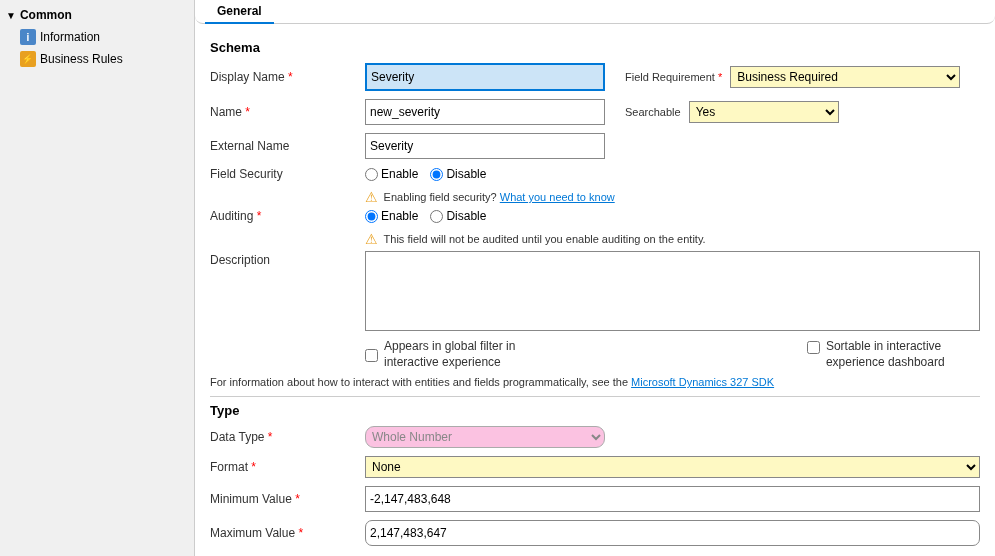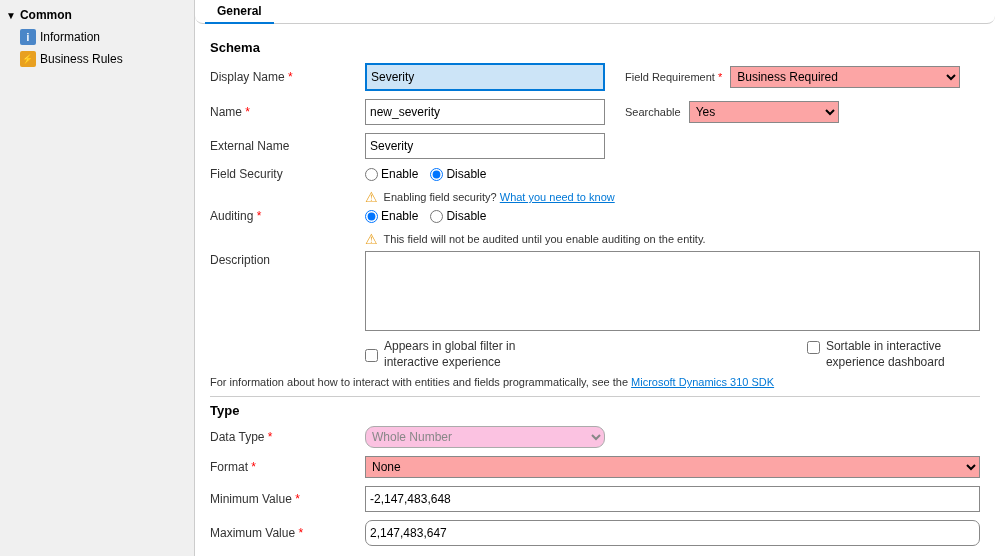--- a/index.html
+++ b/index.html
@@ -33,21 +33,21 @@
     .form-label { width: 155px; min-width: 155px; font-size: 12px; color: #333; }
     .required-star { color: red; }
     
     .form-input { height: 22px; font-size: 12px; border: 1px solid #888; padding: 12px 4px; }
     .form-input.highlighted { border: 2px solid #0078d7; background: #cce4f7; }
     .form-input-wide { width: 240px; }
     
     .field-requirement-section { display: flex; align-items: center; margin-left: 20px; }
     .field-label-inline { font-size: 11px; color: #333; margin-right: 8px; }
     
-    select.form-select { height: 22px; font-size: 12px; border: 1px solid #888; padding: 1px 2px; background: #fca5a5; }
+    select.form-select { height: 22px; font-size: 12px; border: 1px solid #888; padding: 1px 2px; background: #fef9c3; }
     select.form-select-wide { width: 230px; }
     select.form-select-medium { width: 150px; }
     
     .radio-group { display: flex; align-items: center; gap: 12px; }
     .radio-label { display: flex; align-items: center; gap: 3px; font-size: 12px; cursor: pointer; }
     
     .warning-row { display: flex; align-items: center; gap: 6px; margin: 4px 0 4px 155px; }
     .warning-icon { color: #e8a020; font-size: 14px; }
     .warning-text { font-size: 11px; color: #333; }
     .warning-link { color: #0078d7; text-decoration: underline; cursor: pointer; }
@@ -188,21 +188,21 @@
         </div>
         <div style="width: 340px;"></div>
         <div class="checkbox-item-right">
           <input type="checkbox" style="margin-top: 2px;">
           <span class="checkbox-label-right">Sortable in interactive experience dashboard</span>
         </div>
       </div>
 
       <div class="info-row">
         <span>For information about how to interact with entities and fields programmatically, see the</span>
-        <a class="sdk-link">Microsoft Dynamics 310 SDK</a>
+        <a class="sdk-link">Microsoft Dynamics 327 SDK</a>
       </div>
 
       <div class="divider"></div>
 
       <div class="type-section">
         <div class="section-title">Type</div>
 
         <div class="form-row">
           <div class="form-label">
             <span>Data Type</span><span class="required-star"> *</span>

